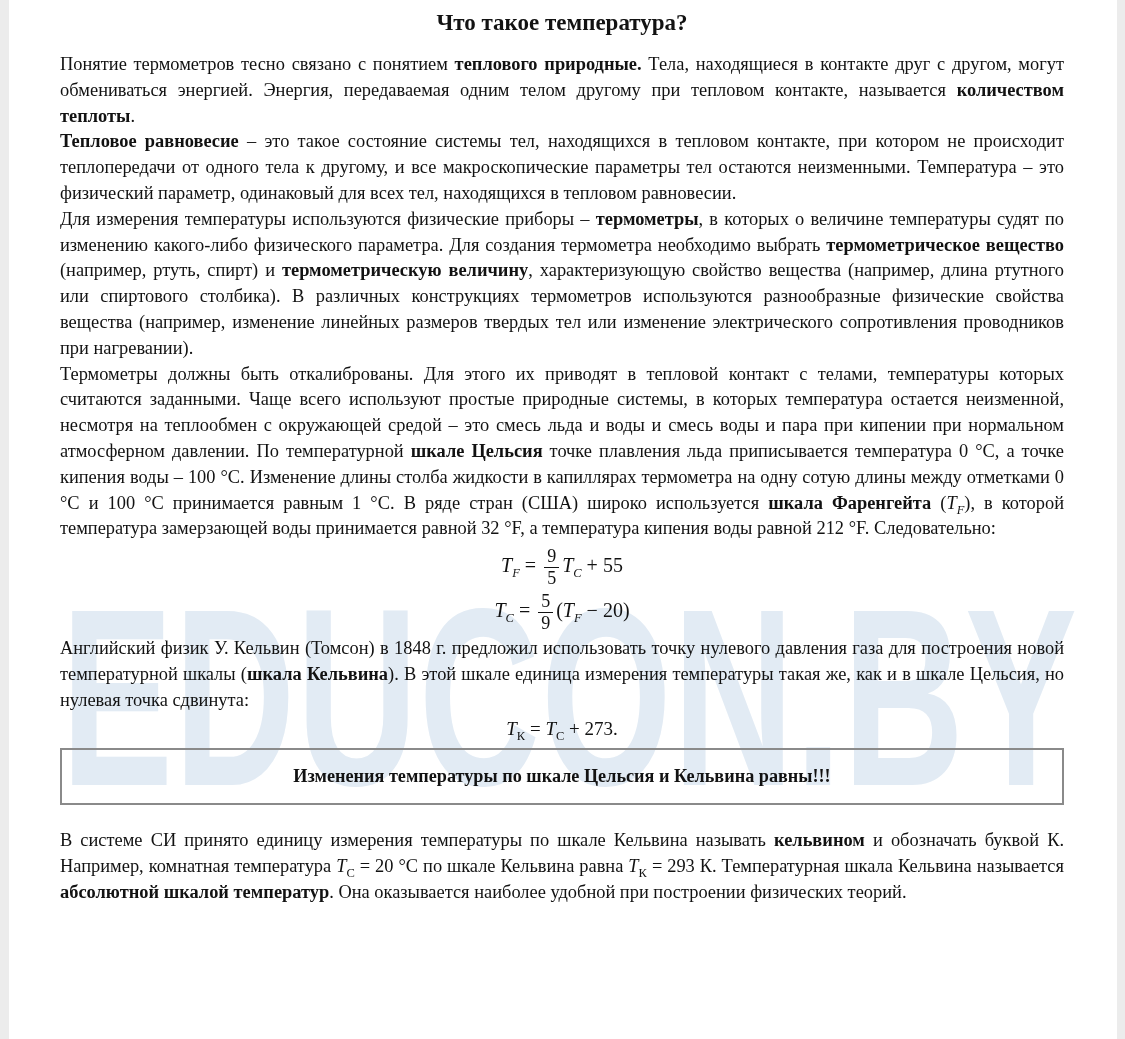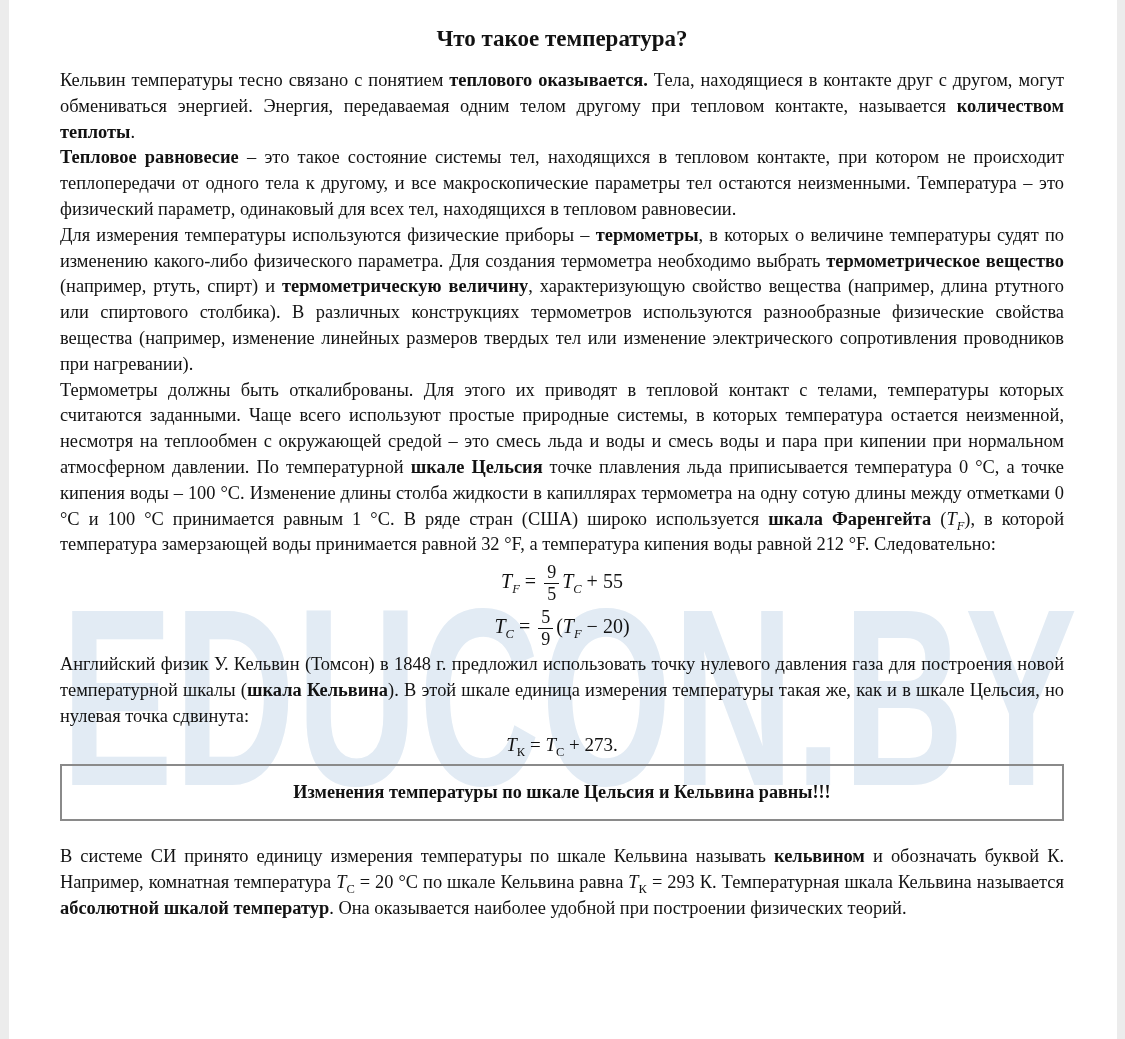--- a/index.html
+++ b/index.html
@@ -22,21 +22,21 @@
     font-size:168px;line-height:1;
     letter-spacing:1px;
     transform:scaleY(1.5);
     transform-origin:top left;
     z-index:0;
     white-space:nowrap;
     pointer-events:none;
   }
   .content{
     position:relative;z-index:1;
-    padding:24px 53px 0 51px;
+    padding:8px 53px 0 51px;
     width:1004px;
   }
   .doc-title{
     text-align:center;
     font-weight:bold;
     font-size:23px;line-height:30px;
     margin:0 0 14px 0;
   }
   p.body-par{
     margin:0;
@@ -83,21 +83,21 @@
 <body>
 
 <div class="page">
 
   <div class="watermark" style="color: rgb(226, 235, 244);">EDUCON.BY</div>
 
   <div class="content">
 
     <h1 class="doc-title">Что такое температура?</h1>
 
-    <p class="body-par"><span>Кельвин температуры тесно связано с понятием </span><span style="font-weight: bold;">теплового оказывается.</span><span> Тела, находящиеся в контакте друг с другом, могут обмениваться энергией. Энергия, передаваемая одним телом другому при тепловом контакте, называется </span><span style="font-weight: bold;">количеством теплоты</span><span>.</span></p>
+    <p class="body-par"><span>Понятие термометров тесно связано с понятием </span><span style="font-weight: bold;">теплового природные.</span><span> Тела, находящиеся в контакте друг с другом, могут обмениваться энергией. Энергия, передаваемая одним телом другому при тепловом контакте, называется </span><span style="font-weight: bold;">количеством теплоты</span><span>.</span></p>
 
     <p class="body-par"><span style="font-weight: bold; font-family: Liberation Serif, serif;">Тепловое равновесие</span><span> – это такое состояние системы тел, находящихся в тепловом контакте, при котором не происходит теплопередачи от одного тела к другому, и все макроскопические параметры тел остаются неизменными. Температура – это физический параметр, одинаковый для всех тел, находящихся в тепловом равновесии.</span></p>
 
     <p class="body-par"><span>Для измерения температуры используются физические приборы – </span><span style="font-weight: bold;">термометры</span><span>, в которых о величине температуры судят по изменению какого-либо физического параметра. Для создания термометра необходимо выбрать </span><span style="font-weight: bold;">термометрическое вещество</span><span> (например, ртуть, спирт) и </span><span style="font-weight: bold;">термометрическую величину</span><span>, характеризующую свойство вещества (например, длина ртутного или спиртового столбика). В различных конструкциях термометров используются разнообразные физические свойства вещества (например, изменение линейных размеров твердых тел или изменение электрического сопротивления проводников при нагревании).</span></p>
 
     <p class="body-par"><span>Термометры должны быть откалиброваны. Для этого их приводят в тепловой контакт с телами, температуры которых считаются заданными. Чаще всего используют простые природные системы, в которых температура остается неизменной, несмотря на теплообмен с окружающей средой – это смесь льда и воды и смесь воды и пара при кипении при нормальном атмосферном давлении. По температурной </span><span style="font-weight: bold;">шкале Цельсия</span><span> точке плавления льда приписывается температура 0 °С, а точке кипения воды – 100 °С. Изменение длины столба жидкости в капиллярах термометра на одну сотую длины между отметками 0 °С и 100 °С принимается равным 1 °С. В ряде стран (США) широко используется </span><span style="font-weight: bold;">шкала Фаренгейта</span><span> (</span><span style="font-style: italic;">T</span><sub style="font-style: italic;">F</sub><span>), в которой температура замерзающей воды принимается равной 32 °F, а температура кипения воды равной 212 °F. Следовательно:</span></p>
 
     <div class="formula-block">
       <div class="formula">
         <span class="mi">T</span><sub class="mi">F</sub>

